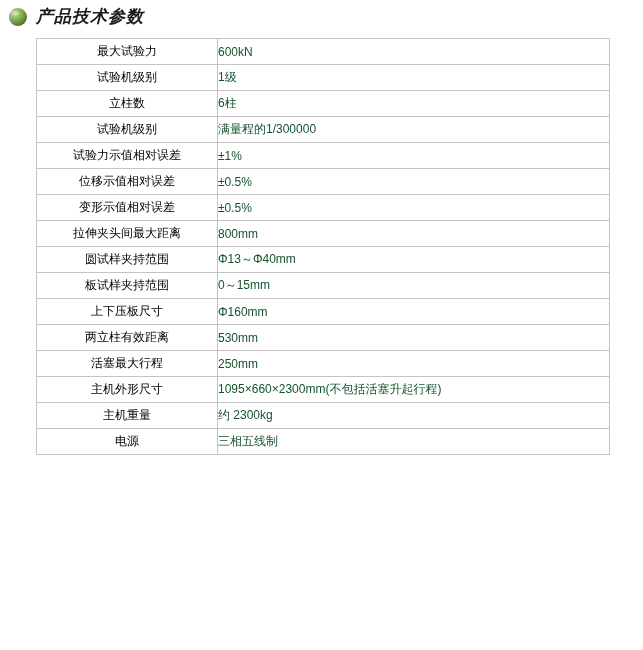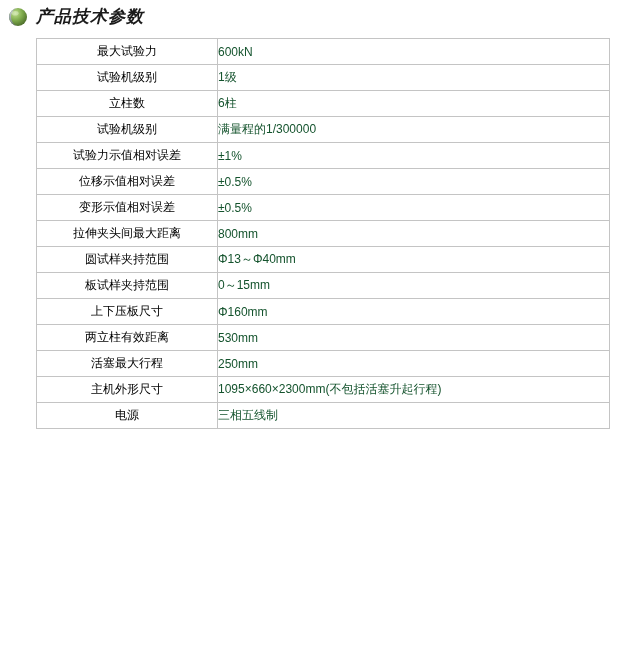--- a/index.html
+++ b/index.html
@@ -162,20 +162,24 @@
         </tr>
         <tr>
           <td class="spec-label">活塞最大行程</td>
           <td class="spec-value">250mm</td>
         </tr>
         <tr>
           <td class="spec-label">主机外形尺寸</td>
           <td class="spec-value">1095×660×2300mm(不包括活塞升起行程)</td>
         </tr>
         <tr>
+          <td class="spec-label">主机重量</td>
+          <td class="spec-value val-cjk">约 2300kg</td>
+        </tr>
+        <tr>
           <td class="spec-label">电源</td>
           <td class="spec-value val-cjk">三相五线制</td>
         </tr>
       </tbody>
     </table>
   </div>
 
 </div>
 
 </body></html>

